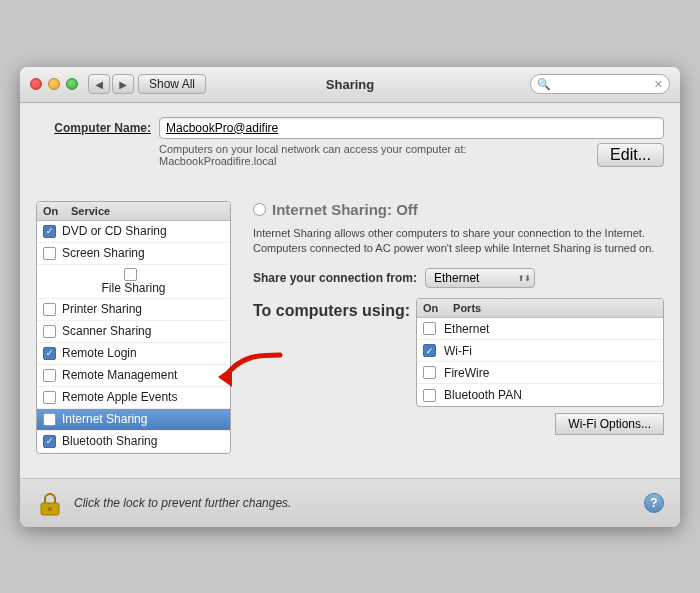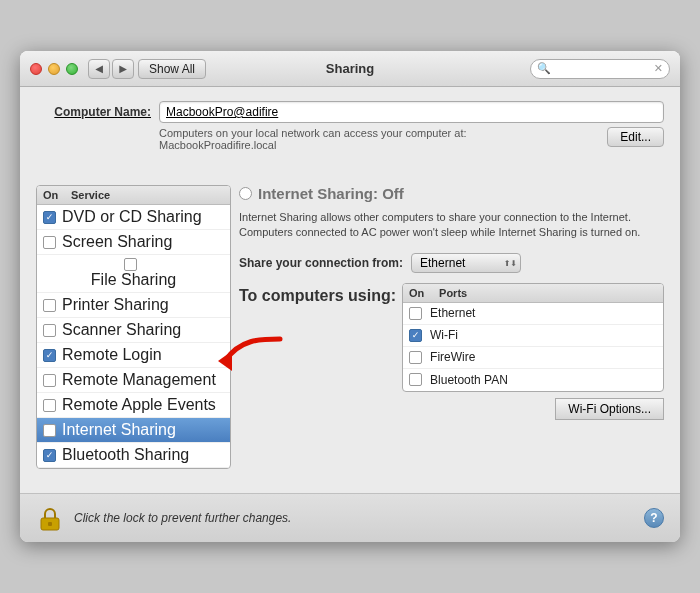--- a/index.html
+++ b/index.html
@@ -138,29 +138,29 @@
       margin-bottom: 10px;
       display: flex;
       align-items: flex-start;
       justify-content: space-between;
     }
     .edit-btn {
       background: linear-gradient(to bottom, #f5f5f5, #d5d5d5);
       border: 1px solid #aaa;
       border-radius: 4px;
       padding: 2px 12px;
-      font-size: 12px;
+      font-size: 16px;
       cursor: pointer;
       white-space: nowrap;
       margin-left: 10px;
       text-align: center;
     }
     .main-area {
       display: flex;
-      gap: 8px;
+      gap: 22px;
       margin-top: 34px;
     }
     .services-panel {
       width: 195px;
       background: white;
       border: 1px solid #aaa;
       border-radius: 4px;
       overflow: hidden;
     }
     .services-header {
@@ -210,21 +210,21 @@
       background: #4a7fc0;
       border-color: #3a6ba0;
       color: white;
     }
     .service-checkbox.checked::after {
       content: '✓';
       font-size: 9px;
       color: white;
     }
     .service-label {
-      font-size: 16px;
+      font-size: 12px;
       color: #222;
     }
     .right-panel {
       flex: 1;
     }
     .internet-sharing-header {
       display: flex;
       align-items: center;
       margin-bottom: 8px;
     }

